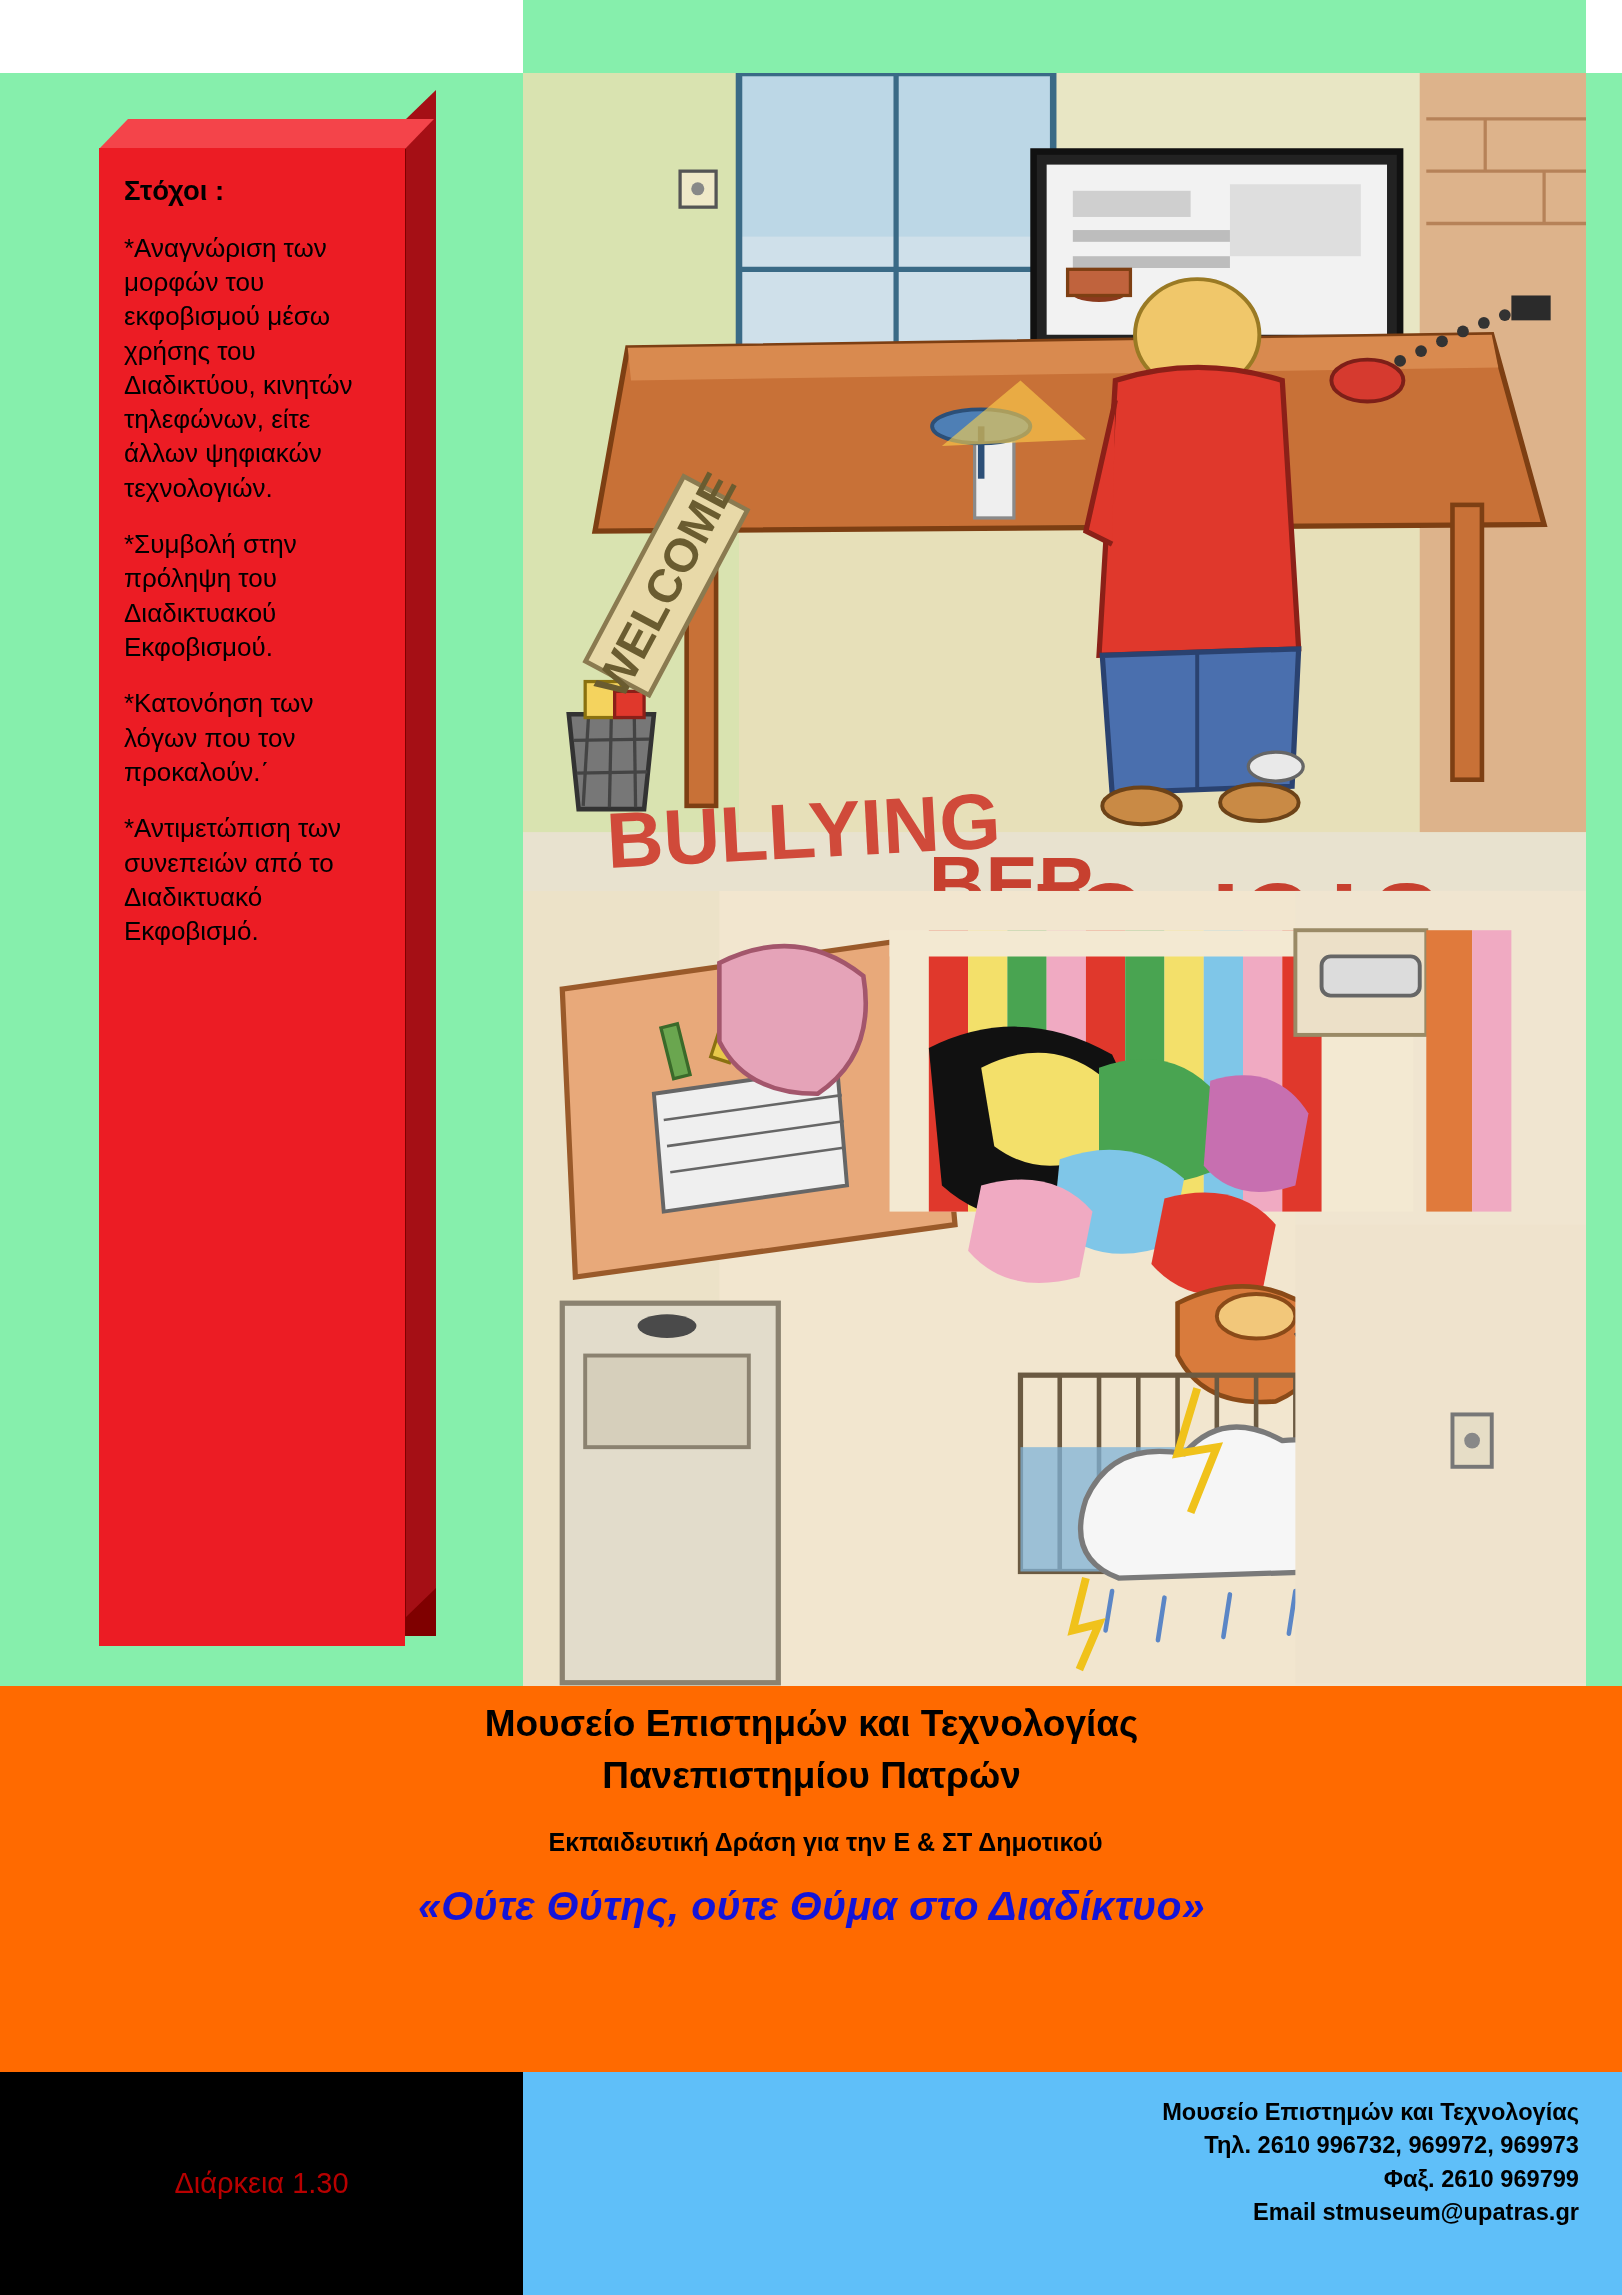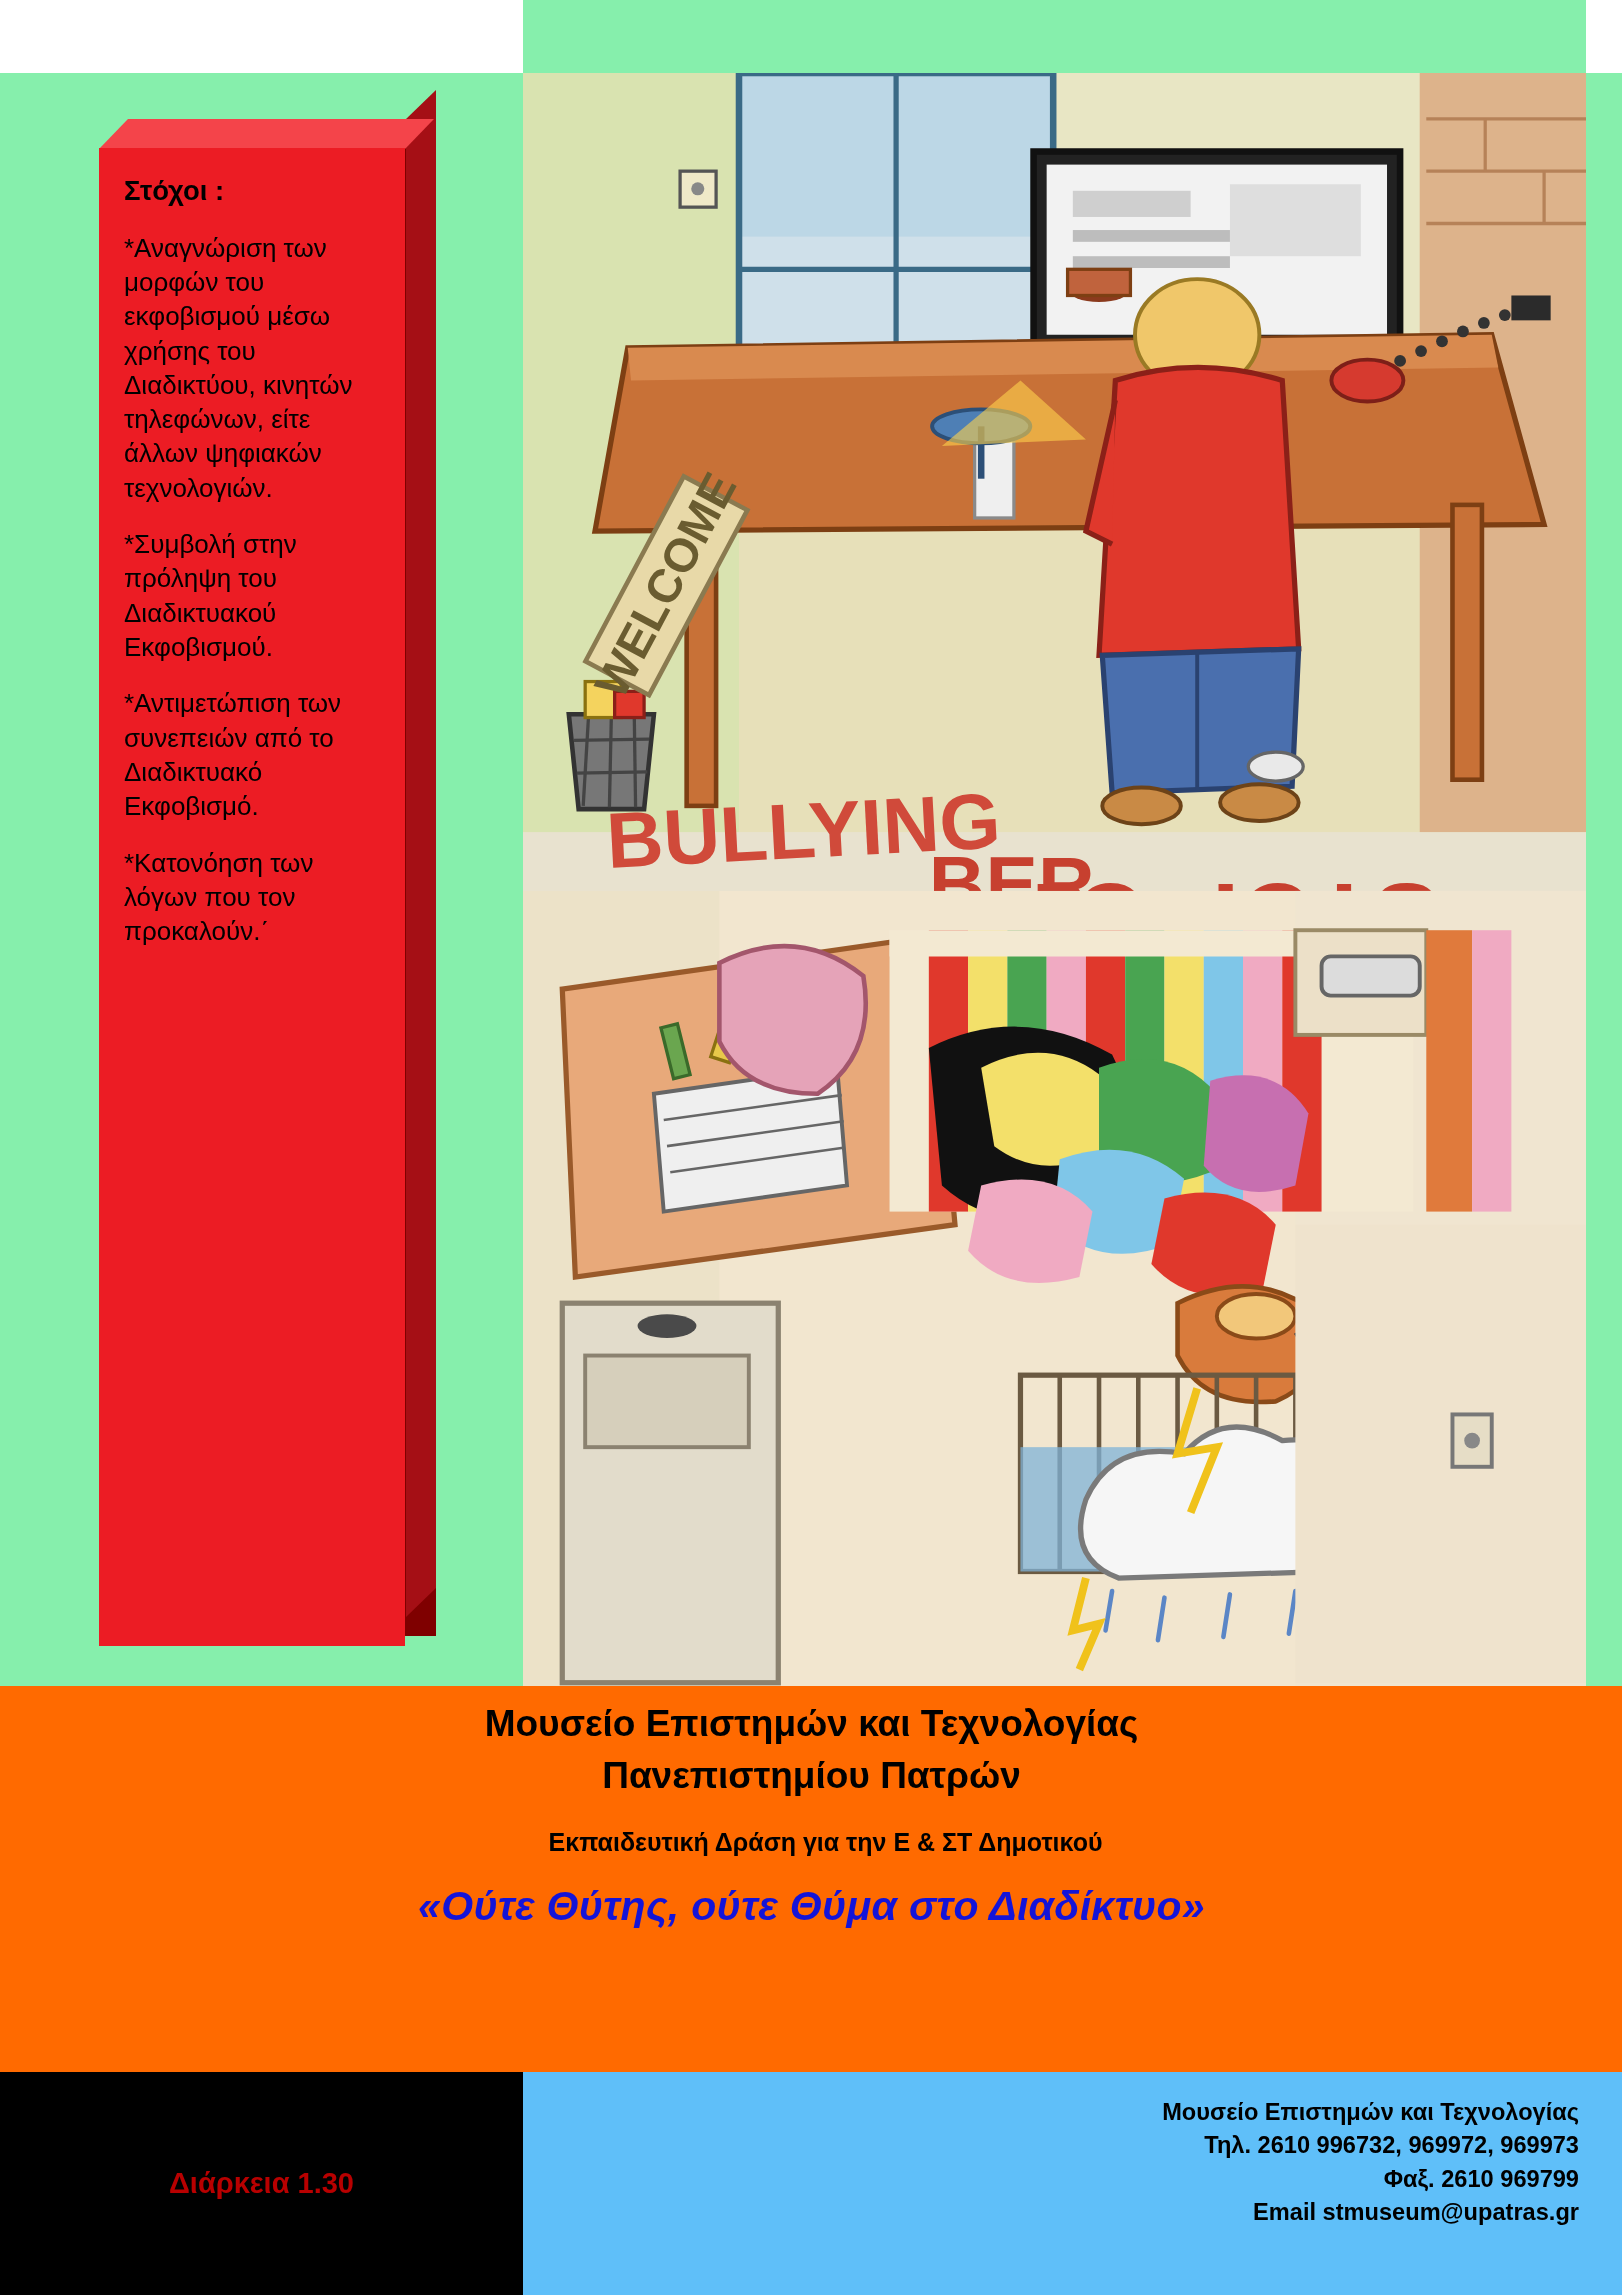--- a/index.html
+++ b/index.html
@@ -159,21 +159,21 @@
     top: 0;
     width: 523px;
     height: 223px;
     display: flex;
     align-items: center;
     justify-content: center;
   }
   .duration span {
     color: #b80000;
     font-size: 29px;
-    font-weight: bold;
+    font-weight: normal;
     text-align: right;
   }
   .contact-box {
     position: absolute;
     left: 523px;
     top: 0;
     width: 1099px;
     height: 223px;
     background: #5fbff9;
     box-sizing: border-box;
@@ -195,22 +195,22 @@
   <div class="top-white-left"></div>
   <div class="top-white-right"></div>
 
   <div class="goals-shadow"></div>
   <div class="goals-right-bevel"></div>
   <div class="goals-top-bevel"></div>
   <div class="goals-box">
     <p class="goals-title">Στόχοι :</p>
     <p class="goals-item">*Αναγνώριση των μορφών του εκφοβισμού μέσω  χρήσης του  Διαδικτύου, κινητών τηλεφώνων, είτε άλλων ψηφιακών τεχνολογιών.</p>
     <p class="goals-item">*Συμβολή στην πρόληψη του Διαδικτυακού Εκφοβισμού.</p>
+    <p class="goals-item">*Κατονόηση των λόγων που τον προκαλούν.΄</p>
     <p class="goals-item">*Αντιμετώπιση των συνεπειών από το Διαδικτυακό Εκφοβισμό.</p>
-    <p class="goals-item">*Κατονόηση των λόγων που τον προκαλούν.΄</p>
   </div>
 
   <div class="artwork">
     <svg class="art-svg" viewBox="0 0 1624 2465" preserveAspectRatio="none">
 
       <rect x="0" y="0" width="1624" height="1160" fill="#e7e0b9"></rect>
       <rect x="0" y="0" width="330" height="1160" fill="#d9e3b0"></rect>
       <rect x="330" y="0" width="480" height="640" fill="#cfe0ea"></rect>
       <rect x="330" y="0" width="480" height="250" fill="#bcd7e6"></rect>
       <rect x="810" y="0" width="560" height="520" fill="#e8e6c4"></rect>

